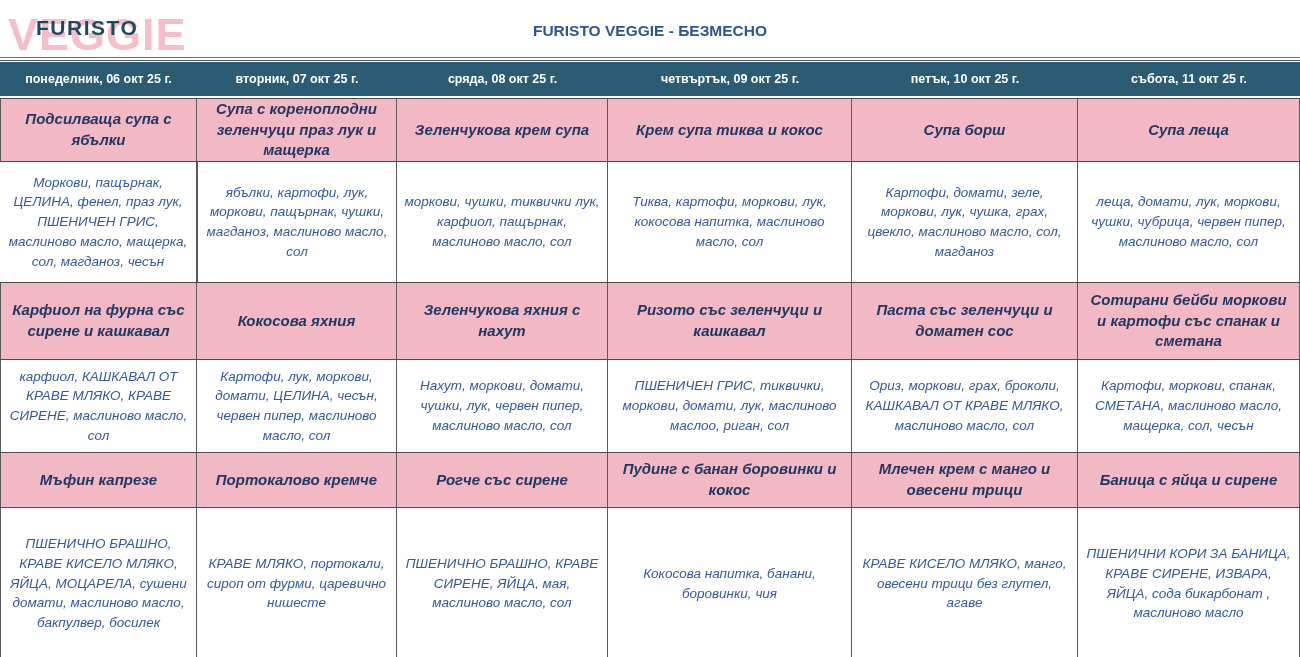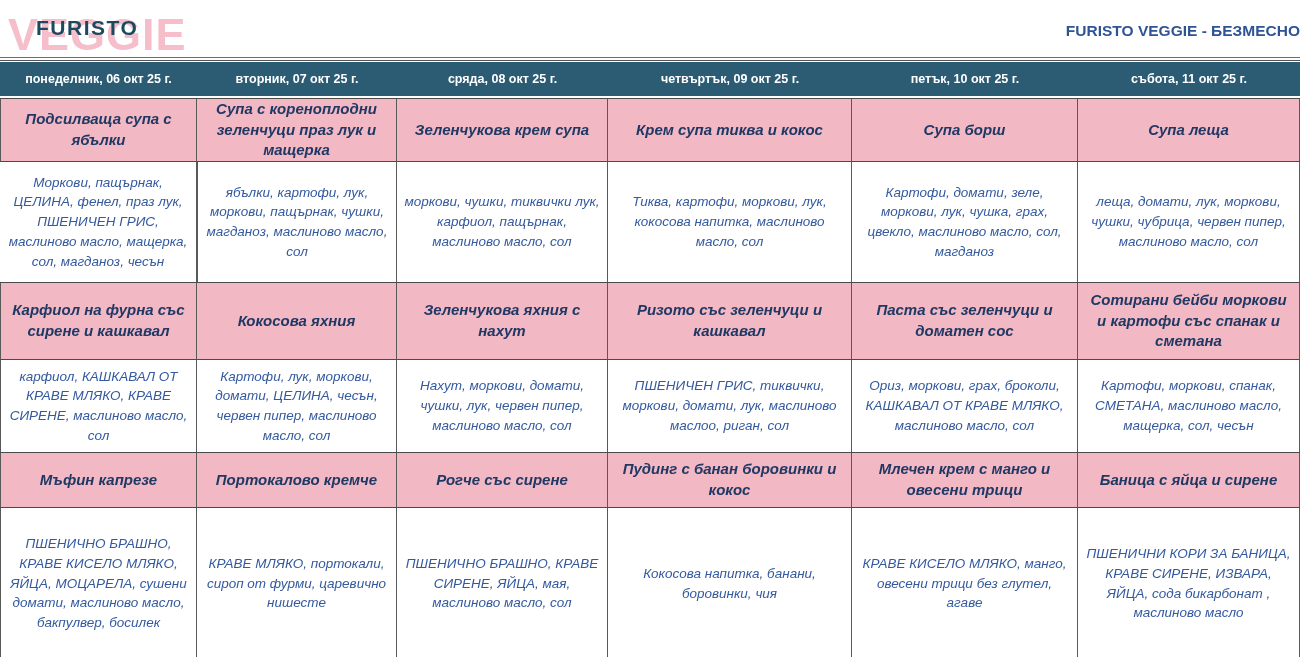--- a/index.html
+++ b/index.html
@@ -19,21 +19,21 @@
     font-size:21px; font-weight:900; letter-spacing:1.5px;
     color:var(--logo-top,#1B4A60); z-index:2;
   }
   .logo-bottom {
     position:absolute; left:2px; top:12px;
     font-size:45px; font-weight:900; letter-spacing:1px;
     color:var(--logo-bottom,#F5BECA); z-index:1; line-height:1;
   }
   .doc-title {
     position:absolute; left:0; right:0; top:22px;
-    text-align:right;
+    text-align:center;
     font-size:15.5px; font-weight:bold;
     color:var(--title-text,#2F5496);
   }
   
   .double-rule {
     height:4px;
     border-top:1.5px solid #6d6d6d;
     border-bottom:1.5px solid #555555;
     margin-bottom:1px;
   }

